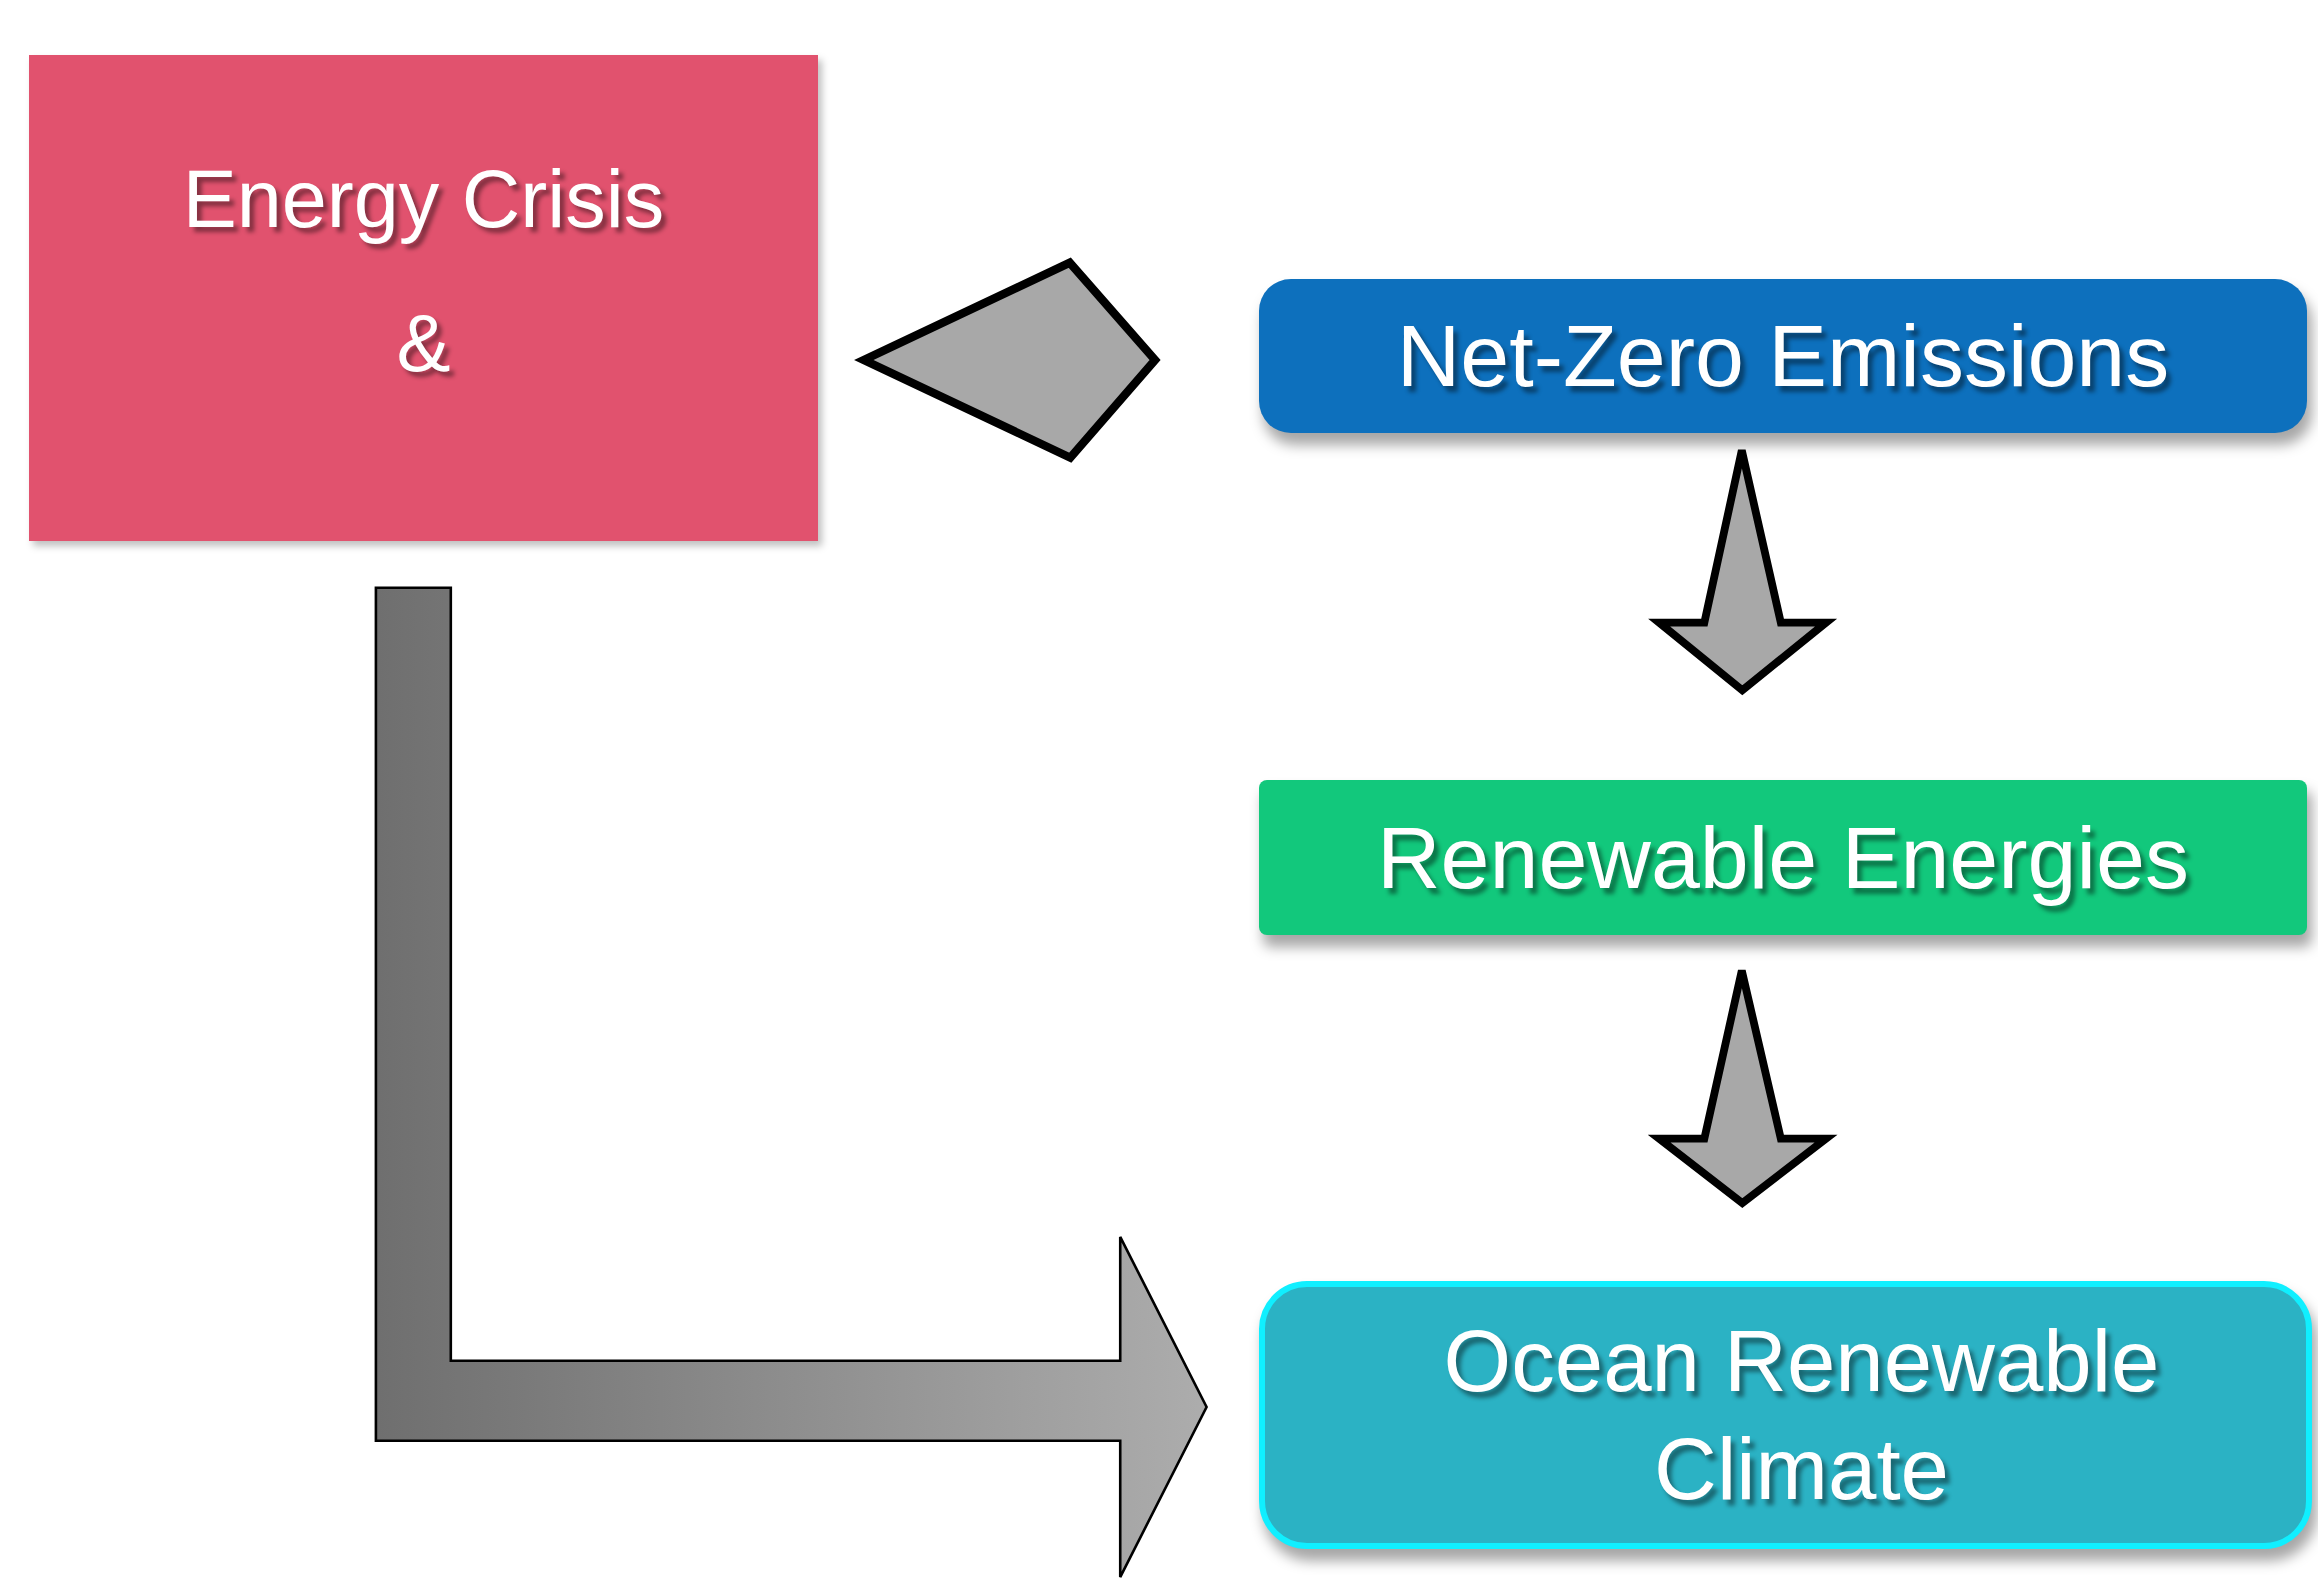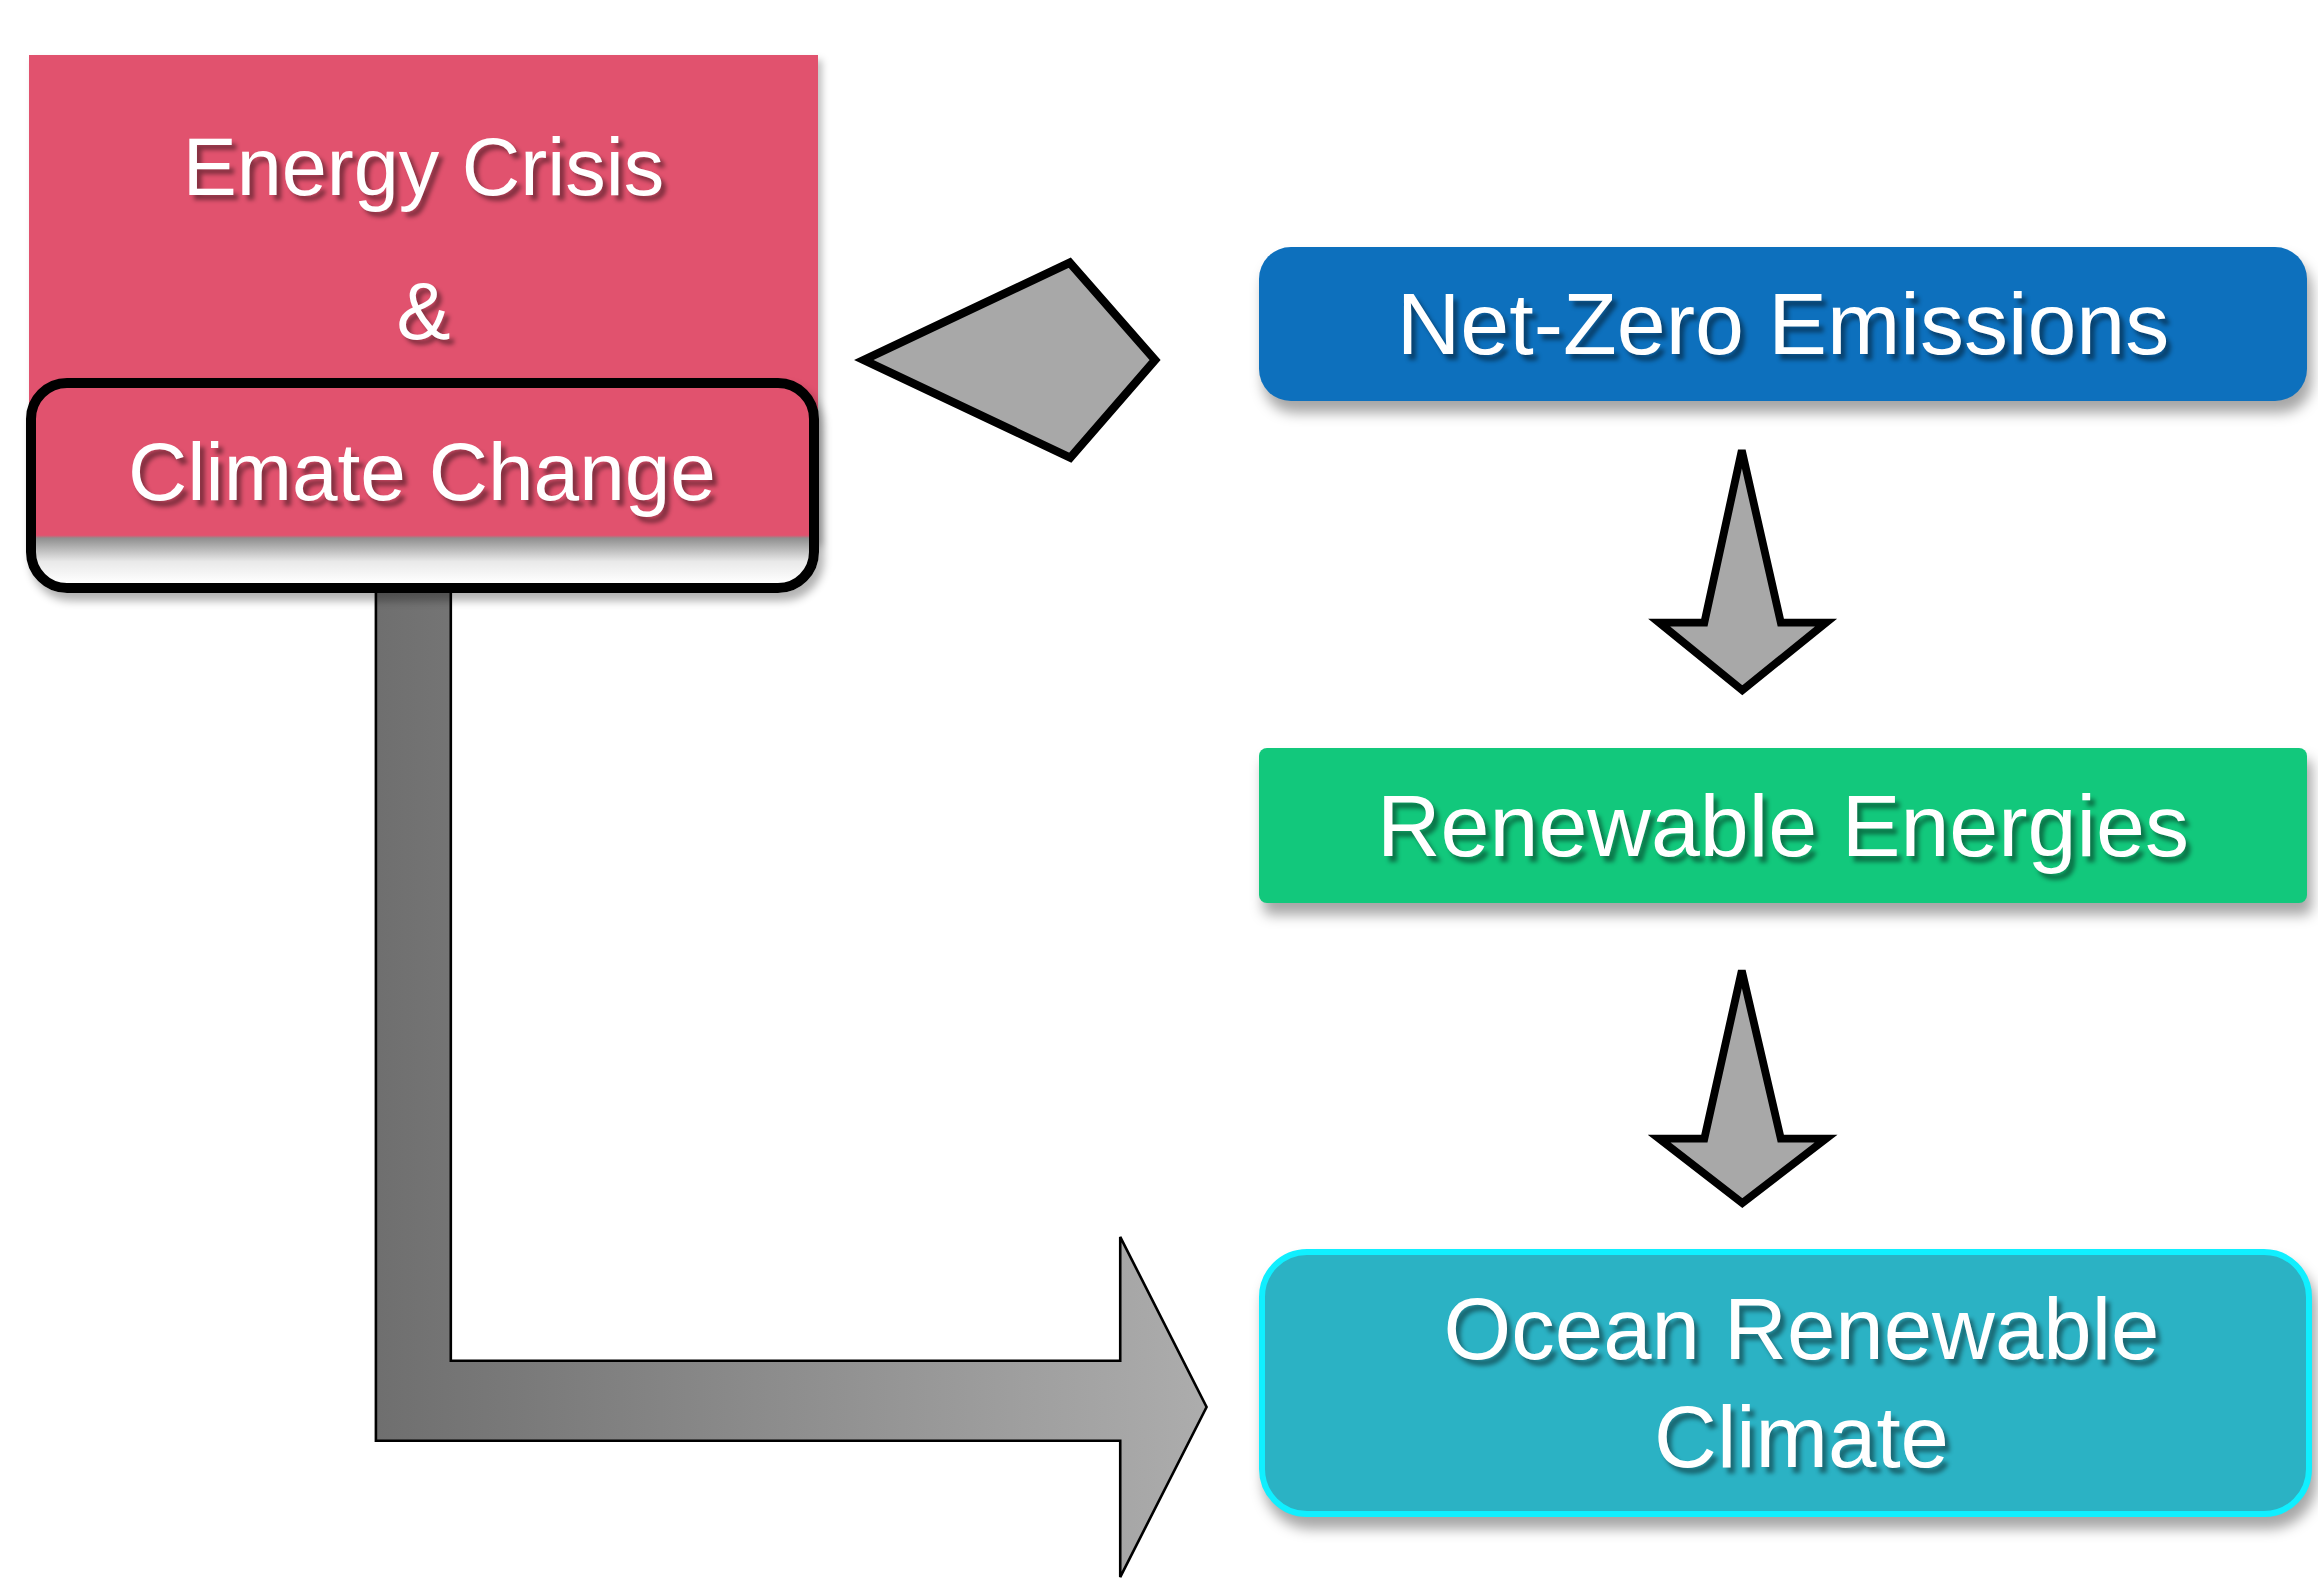--- a/index.html
+++ b/index.html
@@ -19,21 +19,21 @@
   .box {
     position: absolute;
     color: #ffffff;
     display: flex;
     align-items: center;
     justify-content: center;
     flex-direction: column;
     text-align: center;
     white-space: nowrap;
   }
-  .label-shadow { text-shadow: 4.7px 5.7px 4.7px rgba(0,0,0,0.42); }
+  .label-shadow { text-shadow: 4.7px 5.7px 4.7px rgba(0,0,0,0.42); margin-top: 32px; }
 
   
   #energy-box {
     left: 29px; top: 55px;
     width: 789px; height: 486px;
     box-shadow: 4.2px 5.2px 7.3px rgba(0,0,0,0.25);
   }
   #energy-box .line1 {
     position: absolute; left: 0; width: 100%; top: 112px;
     transform: translateY(-50%);
@@ -108,23 +108,20 @@
     <polygon points="3348,866 3423,1197 3510,1197 3349,1327 3189,1197 3276,1197" fill="#A8A8A8" stroke="#000000" stroke-width="15" stroke-linejoin="miter" style="fill: rgb(168, 168, 168); stroke: rgb(0, 0, 0);"></polygon>
 
     <polygon points="3348,1866 3423,2189 3510,2189 3349,2313 3189,2189 3276,2189" fill="#A8A8A8" stroke="#000000" stroke-width="15" stroke-linejoin="miter" style="fill: rgb(168, 168, 168); stroke: rgb(0, 0, 0);"></polygon>
   </svg>
 
   <div class="box" id="energy-box" style="background: rgb(225, 82, 110);">
     <div class="line1 label-shadow">Energy Crisis</div>
     <div class="amp label-shadow">&amp;</div>
   </div>
 
-  <div id="climate-outline" style="background: linear-gradient(180deg, #E1526E 0%, #E1526E 75.5%, #8F8F8F 77%, #E9E9E9 89%, #FFFFFF 100%);">
-    <div class="rect-label label-shadow">Climate Change</div>
-  </div>
 
   <div class="box label-shadow" id="netzero-box" style="background: rgb(13, 112, 189);">
     <span>Net-Zero Emissions</span>
   </div>
 
   <div class="box label-shadow" id="renewable-box" style="background: rgb(18, 200, 124);">
     <span>Renewable Energies</span>
   </div>
 
   <div class="box label-shadow" id="ocean-box" style="background: rgb(43, 178, 196); border-color: rgb(16, 239, 255);">

